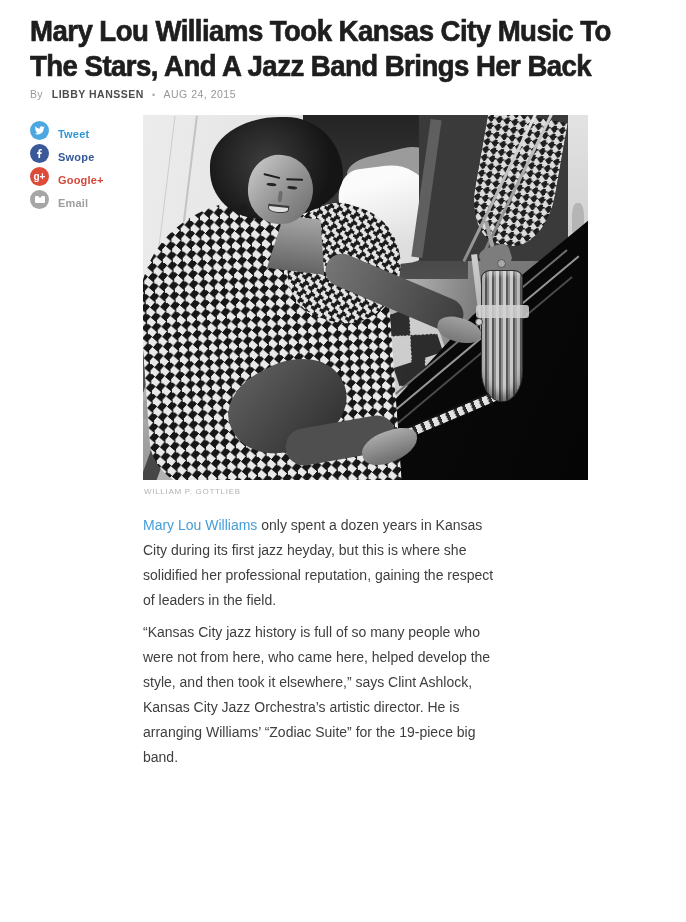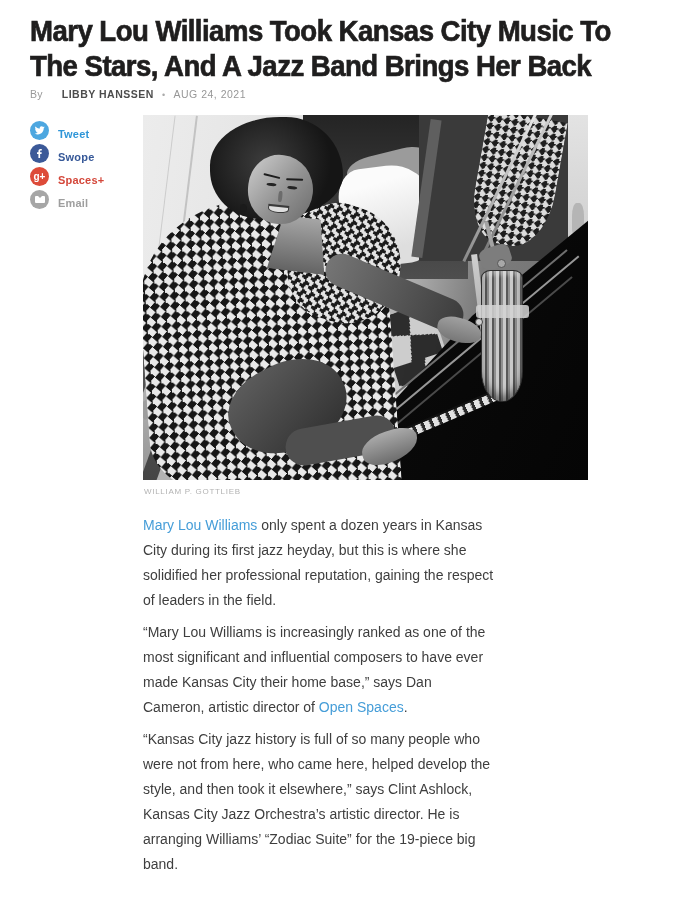--- a/index.html
+++ b/index.html
@@ -12,21 +12,21 @@
   .headline .hl-inner{
     display:inline-block; width:680px;
     font-size:30px; line-height:35px; font-weight:700; letter-spacing:-0.6px;
     -webkit-text-stroke:0.7px #1f1e1e;
     white-space:pre-line;
     transform:scaleX(0.92); transform-origin:0 0;
   }
 
   
   .byline { position:absolute; left:30px; top:88px; font-size:10.5px; color:#999; letter-spacing:0.2px; }
-  .byline .author { font-weight:700; color:#4c4c4c; letter-spacing:0.5px; margin-left:16px; }
+  .byline .author { font-weight:700; color:#4c4c4c; letter-spacing:0.5px; margin-left:6px; }
   .byline .sep { color:#aaa; margin:0 5px; font-size:9px; }
   .byline .date { color:#979797; letter-spacing:0.5px; }
 
   
   .share-col { position:absolute; left:30px; top:121px; }
   .share-row { display:flex; align-items:flex-end; margin-bottom:4px; height:19px; cursor:pointer; }
   .share-circle { width:19px; height:19px; border-radius:50%; display:flex; align-items:center; justify-content:center; flex:0 0 19px; }
   .share-label { margin-left:9px; font-size:11px; font-weight:700; letter-spacing:0.2px; }
   .gplus-glyph { color:#fff; font-size:10px; font-weight:700; line-height:1; transform:translateY(-0.5px); }
   .env { position:relative; width:10px; height:7px; background:#fff; border-radius:1px; overflow:hidden; }
@@ -122,21 +122,21 @@
 
 <div class="page">
 
   <h1 class="headline"><span class="hl-inner">Mary Lou Williams Took Kansas City Music To
 The Stars, And A Jazz Band Brings Her Back</span></h1>
 
   <div class="byline">
     <span>By</span>
     <span class="author">LIBBY HANSSEN</span>
     <span class="sep">•</span>
-    <span class="date">AUG 24, 2021</span>
+    <span class="date">AUG 24, 2015</span>
   </div>
 
   <aside class="share-col">
     <div class="share-row">
       <span class="share-circle" style="background: rgb(77, 167, 224);">
         <svg width="11" height="11" viewBox="0 0 24 24" fill="#fff">
             <path d="M23.4 4.8c-.8.36-1.66.6-2.56.72a4.5 4.5 0 0 0 1.96-2.48c-.86.52-1.82.9-2.84 1.1A4.48 4.48 0 0 0 16.7 2.7a4.5 4.5 0 0 0-4.5 4.5c0 .35.04.7.12 1.03A12.77 12.77 0 0 1 3.05 3.5a4.48 4.48 0 0 0-.61 2.26c0 1.56.8 2.94 2 3.75a4.48 4.48 0 0 1-2.04-.56v.06c0 2.18 1.55 4 3.61 4.42a4.52 4.52 0 0 1-2.03.08 4.5 4.5 0 0 0 4.2 3.12 9.03 9.03 0 0 1-5.6 1.93c-.36 0-.72-.02-1.07-.06a12.74 12.74 0 0 0 6.9 2.02c8.28 0 12.8-6.86 12.8-12.8l-.01-.58a9.1 9.1 0 0 0 2.24-2.33z"></path>
           </svg>
       </span>
       <span class="share-label" style="color: rgb(47, 150, 216);">Tweet</span>
@@ -146,21 +146,21 @@
         <svg width="11" height="11" viewBox="0 0 24 24" fill="#fff">
             <path d="M15.1 5.3H17V2.1c-.33-.04-1.45-.14-2.75-.14-2.72 0-4.58 1.66-4.58 4.7v2.62H6.6v3.56h3.07V22h3.68v-9.16h3.06l.47-3.56h-3.53V7.05c0-1.03.28-1.75 1.75-1.75z"></path>
           </svg>
       </span>
       <span class="share-label" style="color: rgb(54, 88, 152);">Swope</span>
     </div>
     <div class="share-row">
       <span class="share-circle" style="background: rgb(221, 75, 57);">
           <span class="gplus-glyph">g+</span>
         </span>
-      <span class="share-label" style="color: rgb(212, 71, 58);">Spaces+</span>
+      <span class="share-label" style="color: rgb(212, 71, 58);">Google+</span>
     </div>
     <div class="share-row">
       <span class="share-circle" style="background: rgb(166, 166, 166);">
           <span class="env"></span>
         </span>
       <span class="share-label" style="color: rgb(158, 158, 158);">Email</span>
     </div>
   </aside>
 
   <figure class="photo">
@@ -211,17 +211,16 @@
     <div class="p-mic-bar"></div>
     <div class="p-mic"></div>
     <div class="p-mic-band"></div>
     <div class="p-mic-knob"></div>
   </figure>
 
   <div class="credit">WILLIAM P. GOTTLIEB</div>
 
   <div class="article">
       <p><span class="link" style="color: rgb(69, 157, 216);">Mary Lou Williams</span><span> only spent a dozen years in Kansas City during its first jazz heyday, but this is where she solidified her professional reputation, gaining the respect of leaders in the field.</span></p>
-      <p><span>“Mary Lou Williams is increasingly ranked as one of the most significant and influential composers to have ever made Kansas City their home base,” says Dan Cameron, artistic director of </span><span class="link" style="color: rgb(69, 157, 216);">Open Spaces</span><span>.</span></p>
       <p><span>“Kansas City jazz history is full of so many people who were not from here, who came here, helped develop the style, and then took it elsewhere,” says Clint Ashlock, Kansas City Jazz Orchestra’s artistic director. He is arranging Williams’ “Zodiac Suite” for the 19-piece big band.</span></p>
     </div>
 
 </div>
 
 </body></html>

